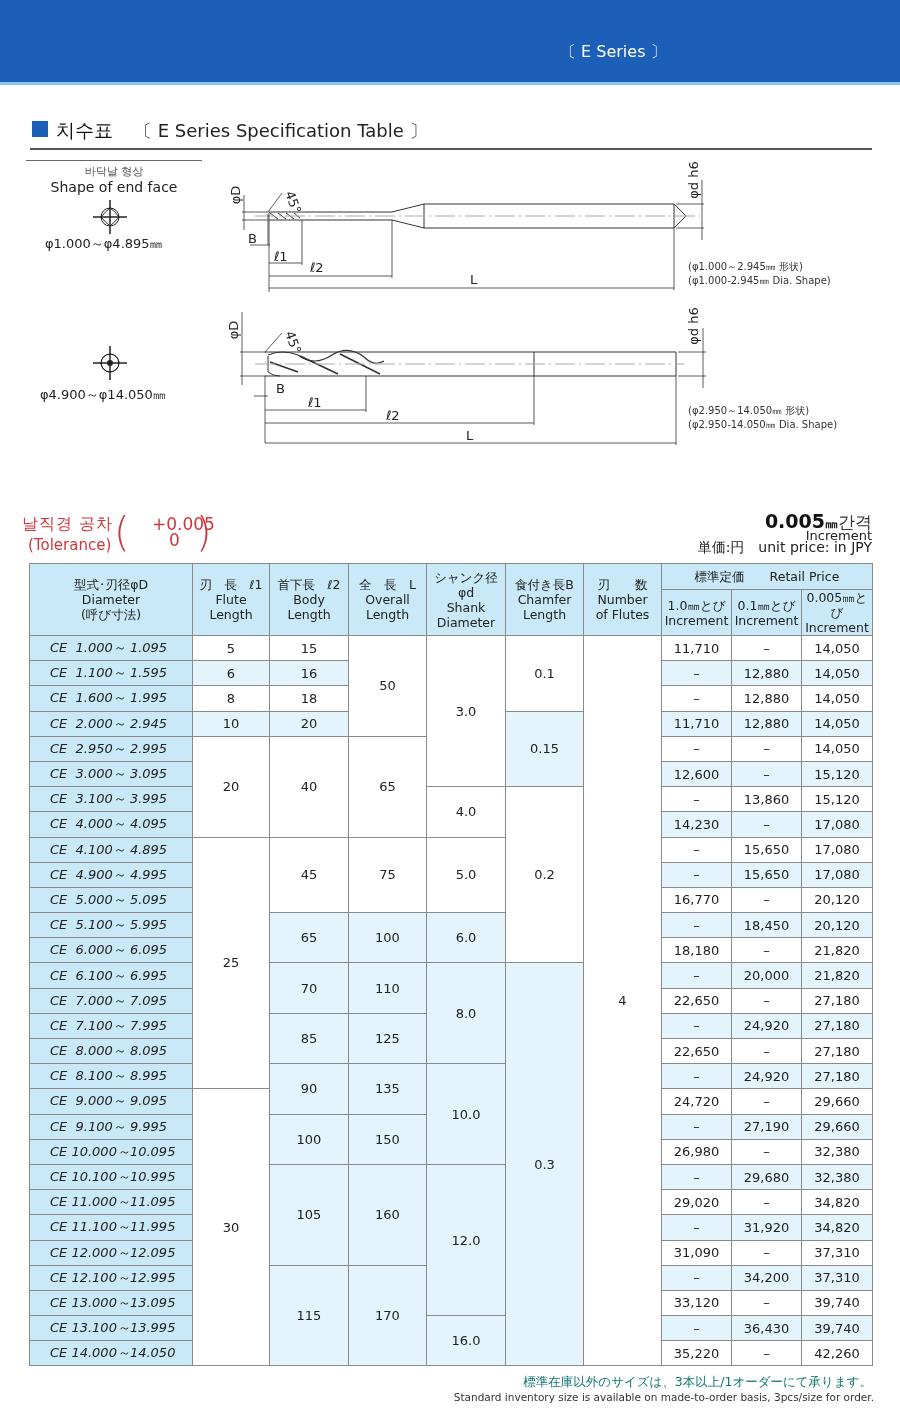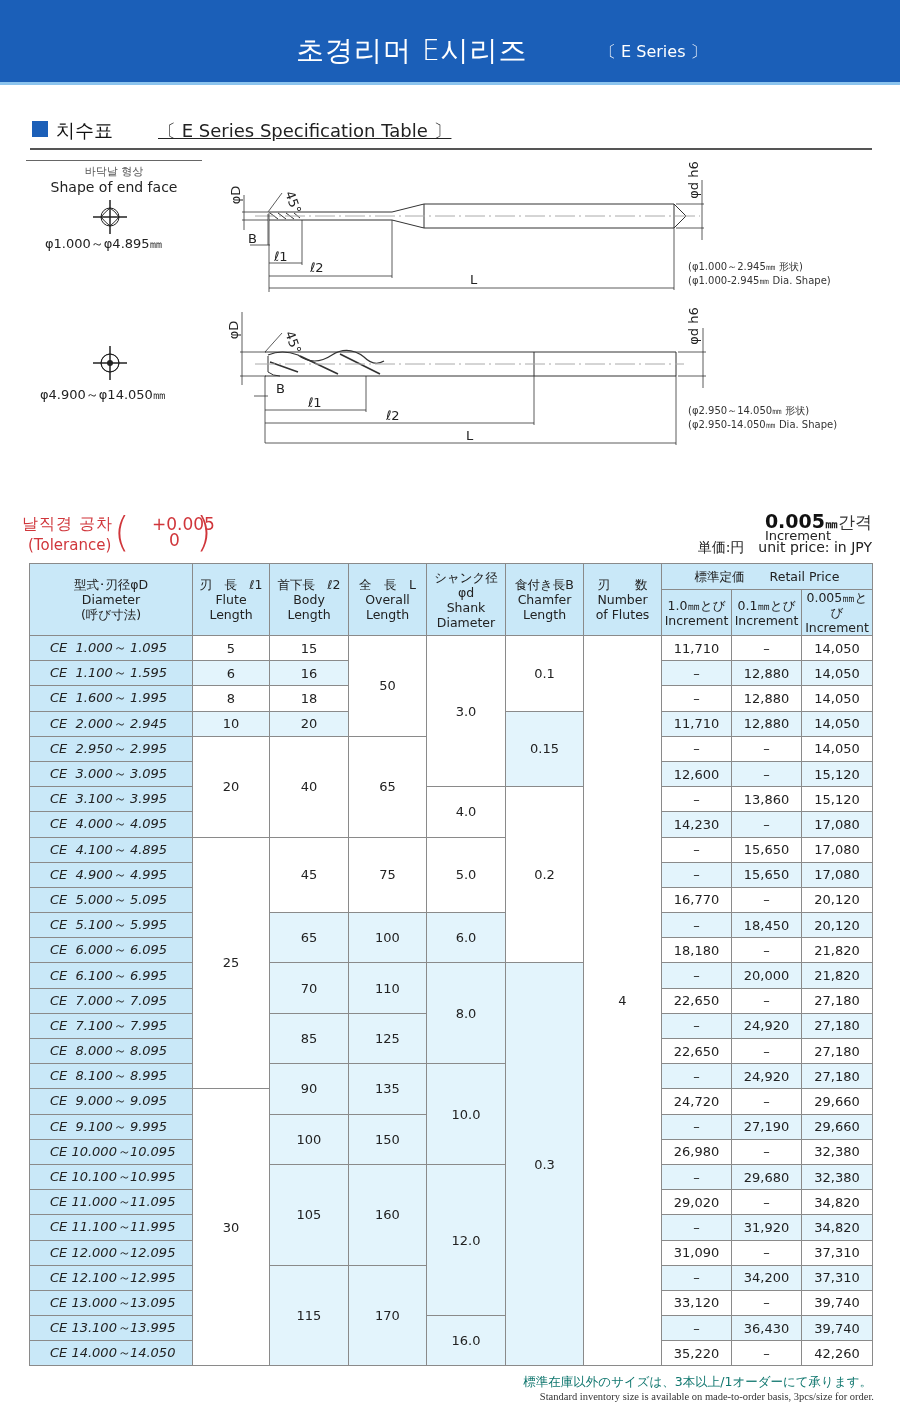--- a/index.html
+++ b/index.html
@@ -1,69 +1,68 @@
 <!DOCTYPE html>
 <html><head>
 <meta charset="utf-8">
 <style>
   * { box-sizing: border-box; margin: 0; padding: 0; }
   body { width: 900px; height: 1417px; background: #ffffff; font-family: "DejaVu Sans", "Liberation Sans", sans-serif; color: #222; position: relative; overflow: hidden; }
   .banner { position: absolute; left: 0; top: 0; width: 900px; height: 85px; background: #1b5fb8; border-bottom: 3px solid #8cc4ee; }
   .banner-title { position: absolute; left: 296px; top: 32px; color: #ffffff; font-size: 28px; letter-spacing: 1px; font-weight: 300; }
-  .banner-sub { position: absolute; left: 560px; top: 42px; color: #ffffff; font-size: 16px; margin-left: 40px; }
+  .banner-sub { position: absolute; left: 560px; top: 42px; color: #ffffff; font-size: 16px; }
   .badge-hex { position: absolute; left: 724px; top: 5px; width: 70px; height: 76px; }
   .badge-circle { position: absolute; left: 801px; top: 7px; width: 72px; height: 72px; }
 
   .section-head { position: absolute; left: 30px; top: 118px; width: 842px; height: 32px; border-bottom: 2px solid #555; }
   .sq { position: absolute; left: 2px; top: 3px; width: 16px; height: 16px; background: #1b5fb8; }
   .section-ko { position: absolute; left: 26px; top: 0; font-size: 19px; font-weight: normal; color: #111; }
-  .section-en { position: absolute; left: 128px; top: 1px; font-size: 18px; color: #222; text-decoration: underline; }
+  .section-en { position: absolute; left: 104px; top: 1px; font-size: 18px; color: #222; }
 
   .end-face { position: absolute; left: 26px; top: 160px; width: 176px; text-align: center; }
   .end-face .line { border-top: 1px solid #666; margin-bottom: 0; }
   .end-face .ko { font-size: 11px; color: #555; margin-top: 3px; }
   .end-face .en { font-size: 14px; color: #222; }
   .range1 { position: absolute; left: 45px; top: 235px; font-size: 13px; }
   .range2 { position: absolute; left: 40px; top: 386px; font-size: 13px; }
   .cross1 { position: absolute; left: 91px; top: 198px; }
   .cross2 { position: absolute; left: 91px; top: 344px; }
   .drawing { position: absolute; left: 0; top: 150px; }
   .shape-note { position: absolute; font-size: 10px; color: #333; line-height: 14px; }
 
   .tol { position: absolute; left: 22px; top: 514px; color: #d0363b; }
   .tol .ko { font-size: 16px; letter-spacing: 1px; }
   .tol .en { font-size: 15px; position: absolute; left: 6px; top: 22px; white-space: nowrap; }
   .tol .paren { position: absolute; top: -2px; font-size: 40px; line-height: 40px; font-weight: 300; }
   .tol .plus { position: absolute; left: 130px; top: 0; font-size: 17px; white-space: nowrap; }
   .tol .zero { position: absolute; left: 147px; top: 16px; font-size: 17px; }
 
-  .incr { position: absolute; right: 28px; top: 510px; text-align: left; }
+  .incr { position: absolute; right: 28px; top: 510px; text-align: right; }
   .incr .big { font-size: 19px; font-weight: bold; color: #111; }
   .incr .mm { font-size: 13px; font-weight: bold; }
   .incr .ko { font-size: 17px; color: #333; }
   .incr .en { font-size: 13px; line-height: 11px; margin-top: -4px; }
   .unit { position: absolute; right: 28px; top: 539px; font-size: 14px; color: #222; margin-left: 44px; }
 
   table.spec { position: absolute; left: 29px; top: 563px; width: 843px; border-collapse: collapse; font-size: 13px; table-layout: fixed; }
   table.spec th, table.spec td { border: 1px solid #8a8a8a; text-align: center; vertical-align: middle; }
   table.spec th { background: #c9e8f8; font-weight: normal; font-size: 12.5px; line-height: 15px; color: #222; }
   table.spec td { height: 25.2px; padding: 0; background: transparent; }
   table.spec tbody tr:nth-child(even) { background: #e3f4fc; }
   table.spec tbody tr:nth-child(odd) { background: #ffffff; }
   table.spec td.model { background: #c9e8f8; text-align: left; padding-left: 20px; white-space: pre; font-size: 13px; font-style: italic; }
   table.spec td.span { background: transparent; }
 
   .footer-jp { position: absolute; right: 28px; top: 1374px; font-size: 12.5px; color: #0f766e; }
-  .footer-en { position: absolute; right: 26px; top: 1391px; font-size: 10.5px; color: #333; font-family: Liberation Serif, serif; }
+  .footer-en { position: absolute; right: 26px; top: 1391px; font-size: 10.5px; color: #333; }
 </style>
 </head>
 <body>
 
 <div class="banner">
-  <span class="banner-title">초경리머 E시리즈</span>
   <span class="banner-sub">〔 E Series 〕</span>
 </div>
 
 <div class="section-head">
   <span class="sq"></span>
   <span class="section-ko">치수표</span>
   <span class="section-en">〔 E Series Specification Table 〕</span>
 </div>
 
 <div class="end-face">

